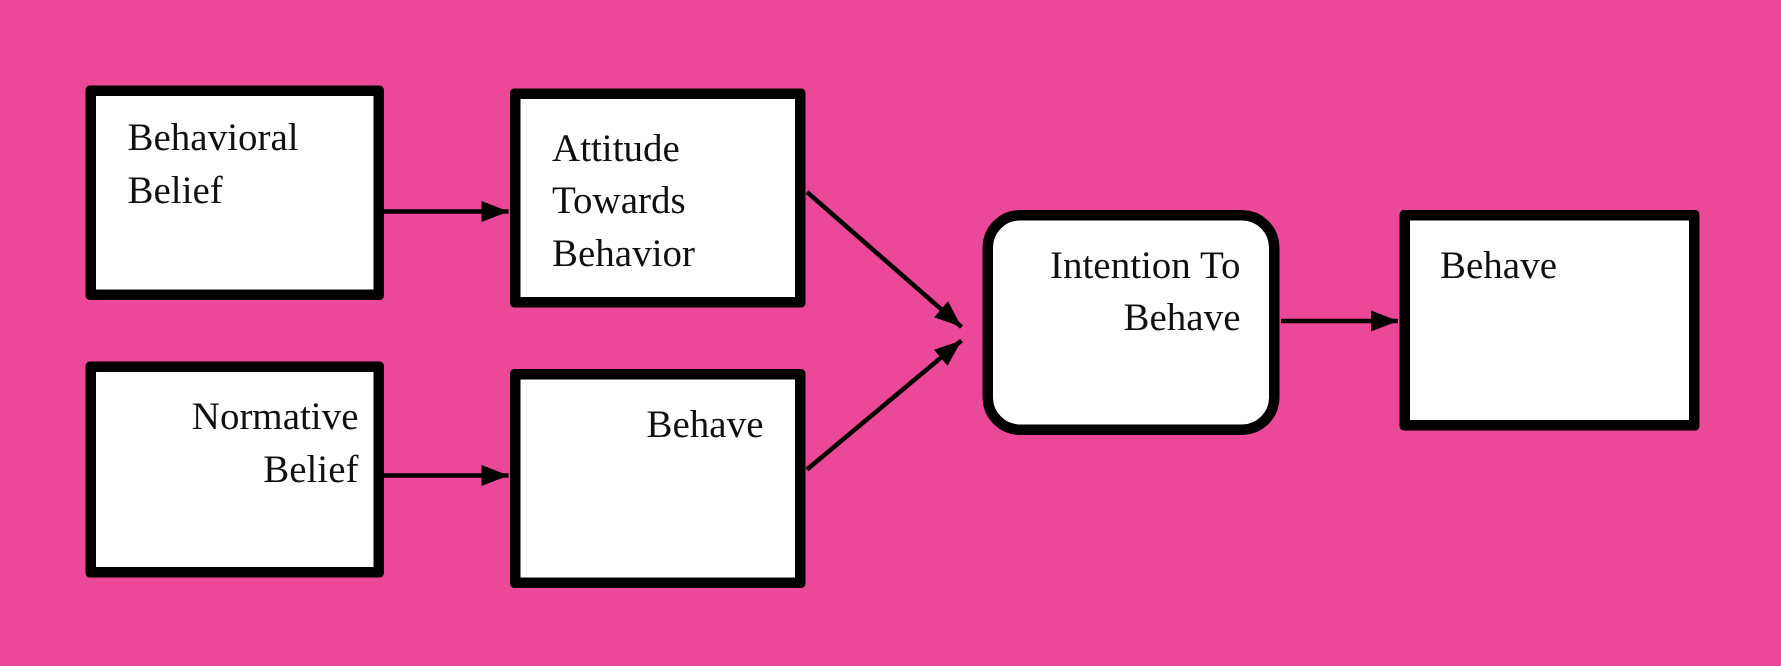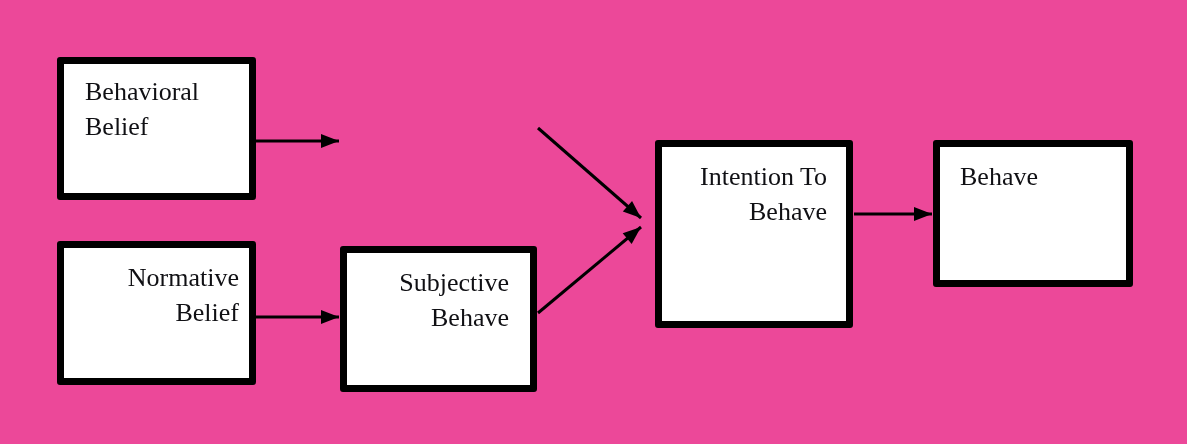--- a/index.html
+++ b/index.html
@@ -37,21 +37,21 @@
     display: block;
     white-space: nowrap;
   }
   .node.align-left  { text-align: left;  }
   .node.align-right { text-align: right; }
 
   #node-behavioral-belief        { left: 57px;  top: 57px;  width: 199px; height: 143px; padding: 10px 10px 0 21px; }
   #node-attitude-towards-behavior{ left: 340px; top: 59px;  width: 197px; height: 146px; padding: 15px 10px 0 21px; }
   #node-normative-belief         { left: 57px;  top: 241px; width: 199px; height: 144px; padding: 12px 10px 0 21px; text-align: right; }
   #node-subjective-norms         { left: 340px; top: 246px; width: 197px; height: 146px; padding: 12px 21px 0 10px; }
-  #node-intention-to-behave      { left: 655px; top: 140px; width: 198px; height: 188px; padding: 12px 19px 0 10px; }
+  #node-intention-to-behave      { left: 655px; top: 140px; width: 198px; height: 150px; padding: 12px 19px 0 10px; border-radius: 25px; }
   #node-behave                   { left: 933px; top: 140px; width: 200px; height: 147px; padding: 12px 10px 0 20px; }
 </style>
 </head>
 <body>
 
 <div class="canvas">
 
   <svg class="arrow-layer" viewBox="0 0 1187 444" xmlns="http://www.w3.org/2000/svg">
     <defs>
       <marker id="arrowhead" markerUnits="userSpaceOnUse" markerWidth="20" markerHeight="16" refX="19" refY="8" orient="auto">
@@ -63,28 +63,32 @@
     <line x1="538" y1="128" x2="641" y2="218" stroke="#000000" stroke-width="3" marker-end="url(#arrowhead)"></line>
     <line x1="538" y1="313" x2="641" y2="227" stroke="#000000" stroke-width="3" marker-end="url(#arrowhead)"></line>
     <line x1="854" y1="214" x2="932" y2="214" stroke="#000000" stroke-width="3" marker-end="url(#arrowhead)"></line>
   </svg>
 
   <div class="node align-left" id="node-behavioral-belief">
     <span class="label-line">Behavioral</span>
     <span class="label-line">Belief</span>
   </div>
 
+  <div class="node align-left" id="node-attitude-towards-behavior">
+    <span class="label-line">Attitude</span>
+    <span class="label-line">Towards</span>
+    <span class="label-line">Behavior</span>
+  </div>
 
   <div class="node align-left" id="node-normative-belief">
     <span class="label-line">Normative</span>
     <span class="label-line">Belief</span>
   </div>
 
   <div class="node align-right" id="node-subjective-norms">
-    <span class="label-line">Subjective</span>
     <span class="label-line">Behave</span>
   </div>
 
   <div class="node align-right" id="node-intention-to-behave">
     <span class="label-line">Intention To</span>
     <span class="label-line">Behave</span>
   </div>
 
   <div class="node align-left" id="node-behave">
     <span class="label-line">Behave</span>

